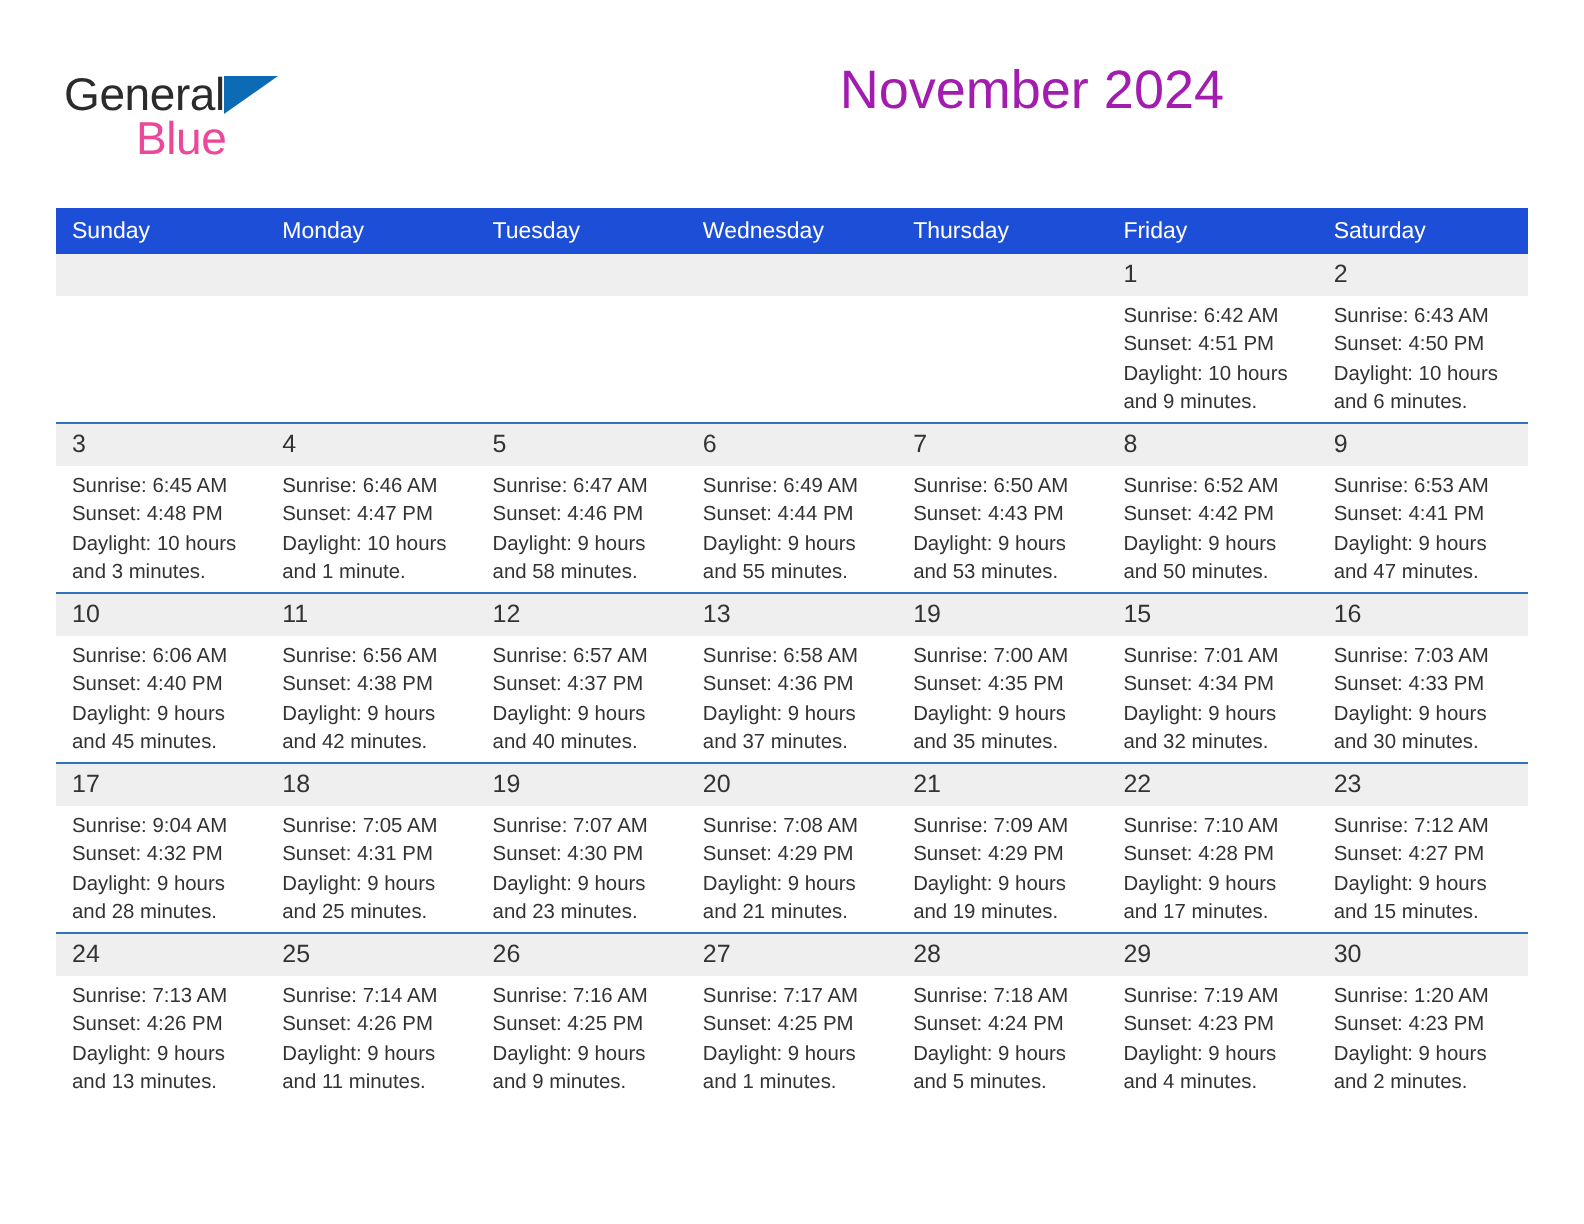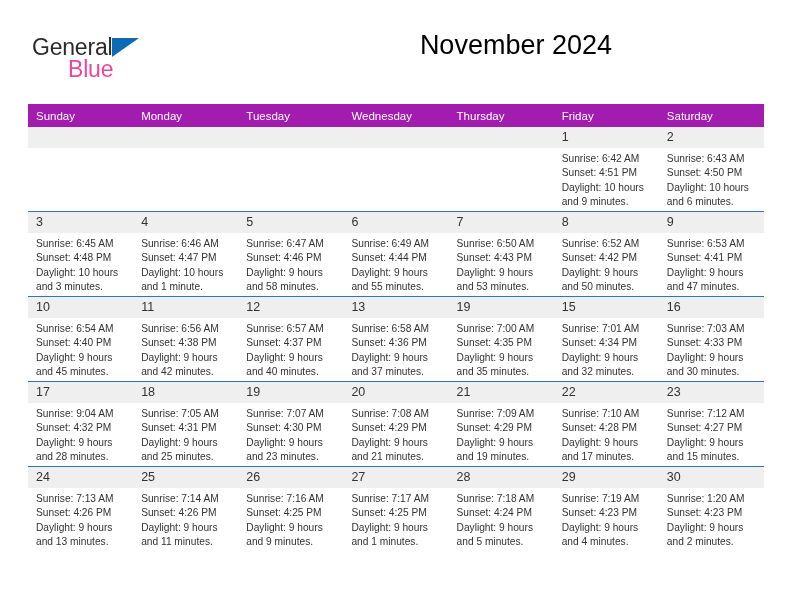--- a/index.html
+++ b/index.html
@@ -69,21 +69,21 @@
     letter-spacing: -0.2px;
   }
   .title-block {
     position: absolute;
     right: 0;
     top: 0;
     text-align: right;
   }
   .cal-title {
     font-size: 27px;
-    color: #000000;
+    color: #a21caf;
     line-height: 34px;
     white-space: nowrap;
   }
   .cal-subtitle {
     font-size: 14.5px;
     color: #333333;
     line-height: 22px;
     margin-top: 2px;
     white-space: nowrap;
   }
@@ -91,21 +91,21 @@
   
   .calendar {
     position: absolute;
     left: 28px;
     top: 104px;
     width: 736px;
     border-collapse: collapse;
     table-layout: fixed;
   }
   .calendar th {
-    background: #a21caf;
+    background: #1d4ed8;
     color: #ffffff;
     font-size: 11.5px;
     font-weight: normal;
     text-align: left;
     padding: 5px 0 5px 8px;
     height: 13px;
     border: none;
   }
   .calendar td {
     width: 105.14px;
@@ -305,21 +305,21 @@
             <p>Daylight: 9 hours</p>
             <p>and 47 minutes.</p>
           </div>
         </td>
       </tr>
 
       <tr class="week">
         <td>
           <span class="daynum">10</span>
           <div class="cell-body">
-            <p>Sunrise: 6:54 AM</p>
+            <p>Sunrise: 6:06 AM</p>
             <p>Sunset: 4:40 PM</p>
             <p>Daylight: 9 hours</p>
             <p>and 45 minutes.</p>
           </div>
         </td>
         <td>
           <span class="daynum">11</span>
           <div class="cell-body">
             <p>Sunrise: 6:56 AM</p>
             <p>Sunset: 4:38 PM</p>

